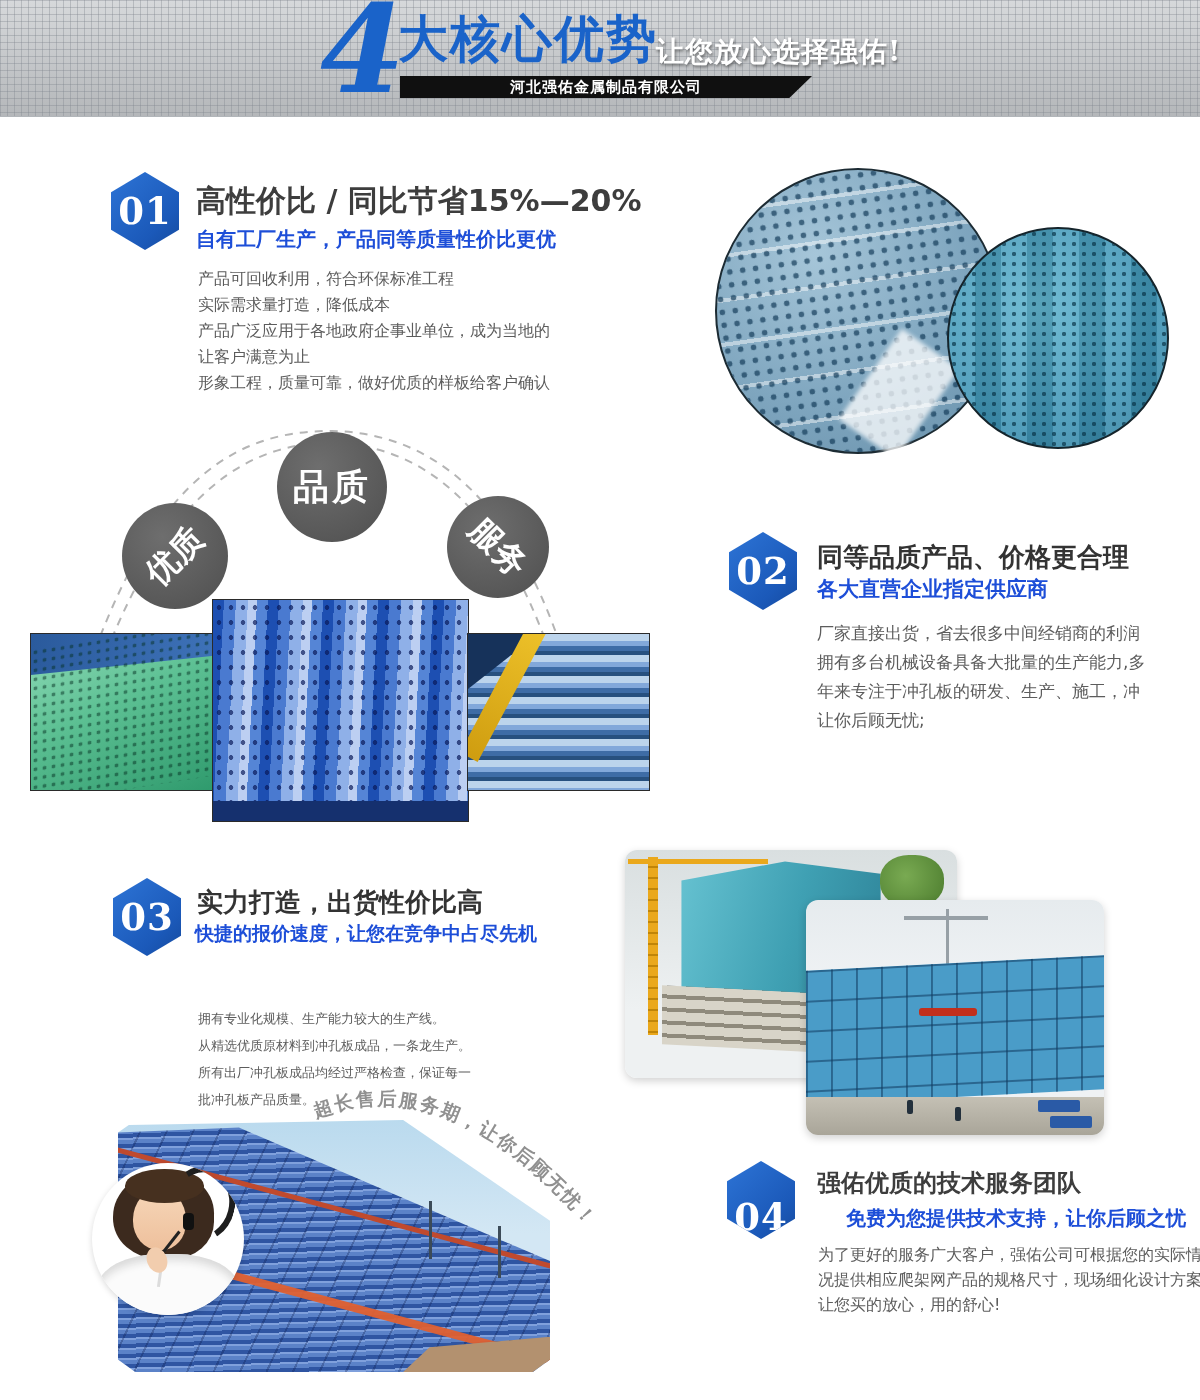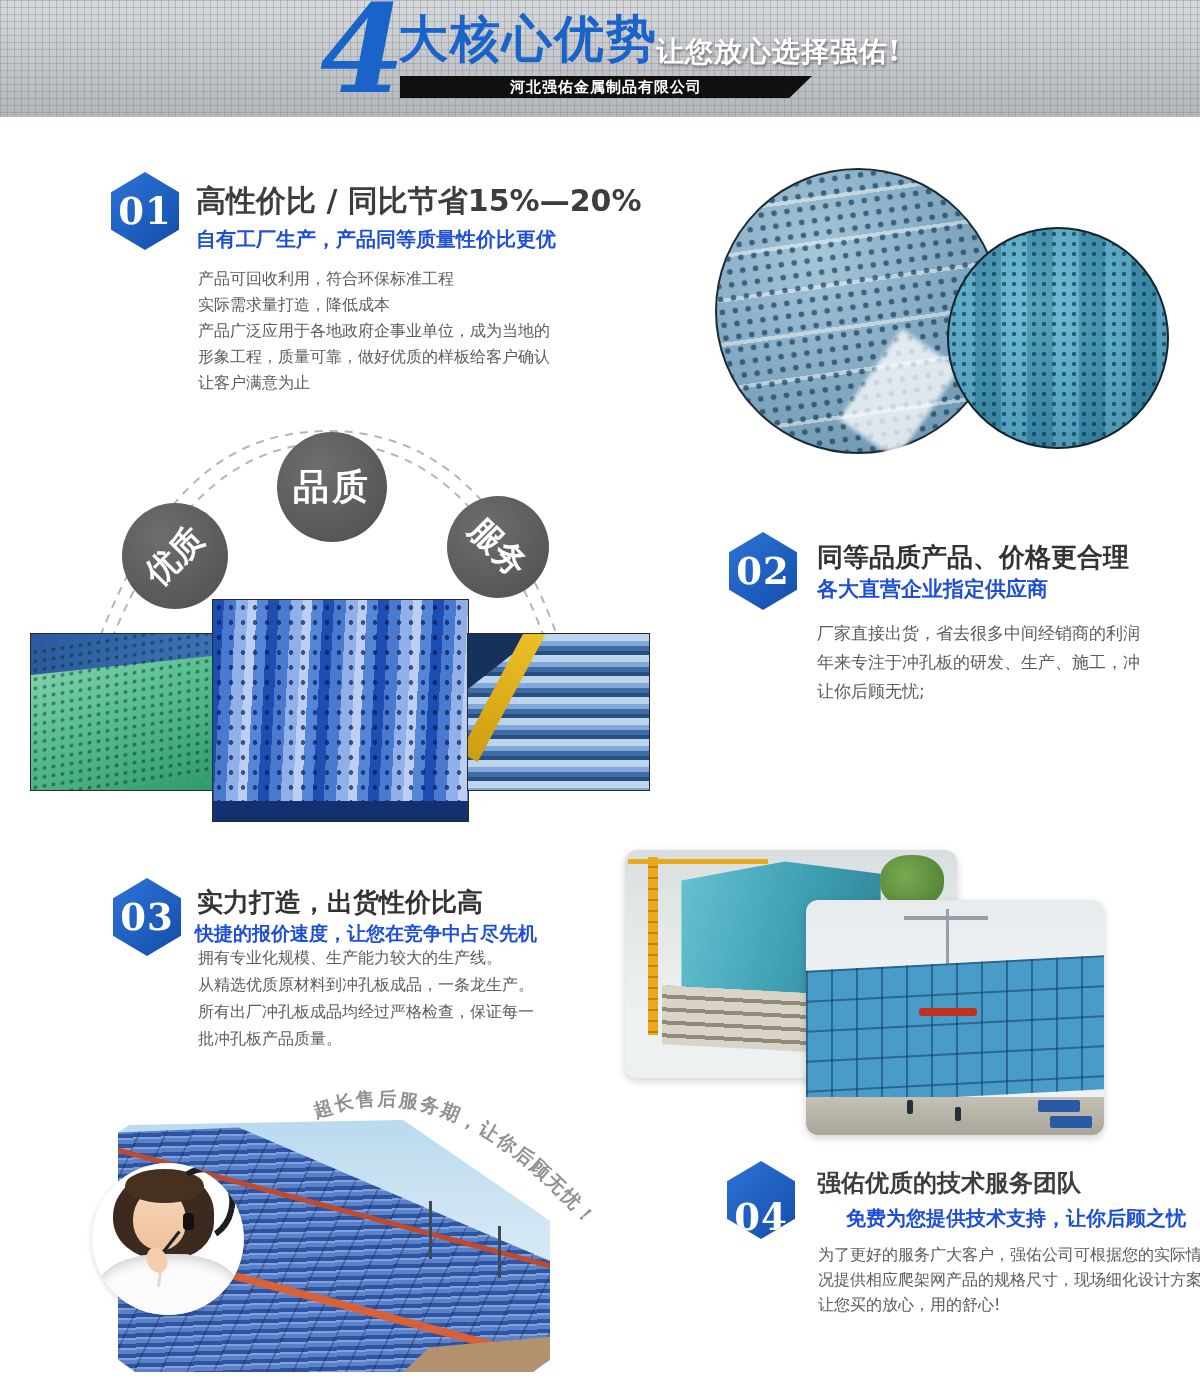--- a/index.html
+++ b/index.html
@@ -160,22 +160,22 @@
 
 <div class="abs hex" style="left:111px;top:172px;">
   <span>01</span>
 </div>
 <div class="abs sec-title" style="left:196px;top:181px;font-size:30px;">高性价比 / 同比节省15%—20%</div>
 <div class="abs sec-sub" style="left:196px;top:226px;font-size:20px;">自有工厂生产，产品同等质量性价比更优</div>
 <div class="abs bodytxt" style="left:198px;top:266px;font-size:16px;line-height:26px;">
   <div>产品可回收利用，符合环保标准工程</div>
   <div>实际需求量打造，降低成本</div>
   <div>产品广泛应用于各地政府企事业单位，成为当地的</div>
+  <div>让客户满意为止</div>
   <div>形象工程，质量可靠，做好优质的样板给客户确认</div>
-  <div>让客户满意为止</div>
 </div>
 
 <div class="abs pcircleL" style="left:715px;top:168px;width:282px;height:282px;">
   <div class="dots"></div>
   <div class="shine"></div>
 </div>
 <div class="abs pcircleR" style="left:947px;top:227px;width:218px;height:218px;">
   <div class="dots"></div>
 </div>
 
@@ -207,30 +207,31 @@
   <div class="yellow"></div>
 </div>
 
 <div class="abs hex" style="left:729px;top:532px;">
   <span>02</span>
 </div>
 <div class="abs sec-title serifT" style="left:817px;top:540px;font-size:26px;">同等品质产品、价格更合理</div>
 <div class="abs sec-sub" style="left:817px;top:575px;font-size:21px;">各大直营企业指定供应商</div>
 <div class="abs bodytxt" style="left:817px;top:619px;font-size:17px;line-height:29px;">
   <div>厂家直接出货，省去很多中间经销商的利润</div>
+  <div>拥有多台机械设备具备大批量的生产能力,多</div>
   <div>年来专注于冲孔板的研发、生产、施工，冲</div>
   <div>让你后顾无忧;</div>
 </div>
 
 <div class="abs hex" style="left:113px;top:878px;">
   <span>03</span>
 </div>
 <div class="abs sec-title serifT" style="left:197px;top:885px;font-size:26px;">实力打造，出货性价比高</div>
 <div class="abs sec-sub" style="left:195px;top:921px;font-size:19px;">快捷的报价速度，让您在竞争中占尽先机</div>
-<div class="abs bodytxt" style="left:198px;top:944px;font-size:16px;line-height:27px;">
+<div class="abs bodytxt" style="left:198px;top:1005px;font-size:13px;line-height:27px;">
   <div>拥有专业化规模、生产能力较大的生产线。</div>
   <div>从精选优质原材料到冲孔板成品，一条龙生产。</div>
   <div>所有出厂冲孔板成品均经过严格检查，保证每一</div>
   <div>批冲孔板产品质量。</div>
 </div>
 
 <div class="abs rphoto site-back" style="left:625px;top:850px;width:332px;height:228px;">
   <div class="bld"></div>
   <div class="floors"></div>
   <div class="crane-mast"></div>

